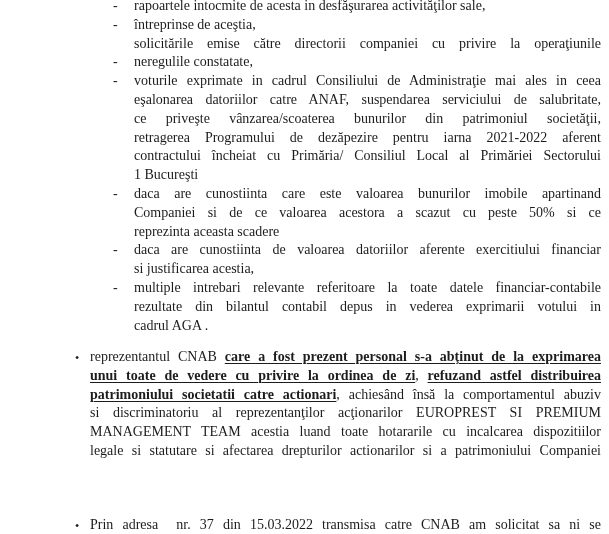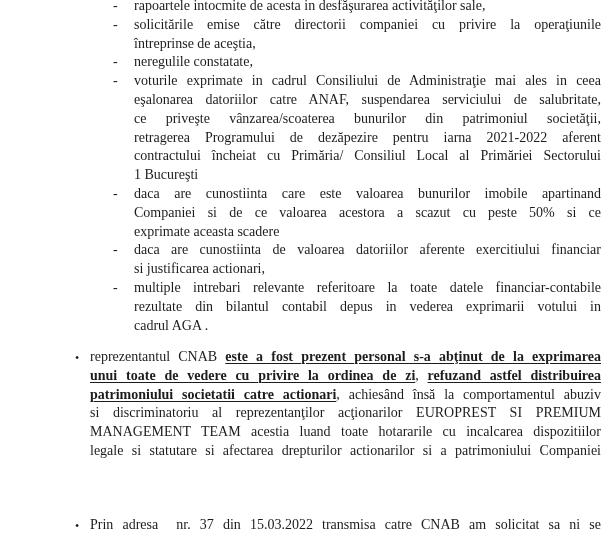--- a/index.html
+++ b/index.html
@@ -66,58 +66,58 @@
 <body>
 
 <div class="page">
   <div class="dash-section" id="dash-section">
       <div class="list-item">
         <span class="dash-mark">-</span>
         <div class="tl last"><span>rapoartele intocmite de acesta in desfăşurarea activităţilor sale,</span></div>
       </div>
       <div class="list-item">
         <span class="dash-mark">-</span>
+        <div class="tl last"><span>întreprinse de aceştia,</span></div>
         <div class="tl"><span>solicitările emise către directorii companiei cu privire la operaţiunile</span></div>
-        <div class="tl last"><span>întreprinse de aceştia,</span></div>
       </div>
       <div class="list-item">
         <span class="dash-mark">-</span>
         <div class="tl last"><span>neregulile constatate,</span></div>
       </div>
       <div class="list-item">
         <span class="dash-mark">-</span>
         <div class="tl"><span>voturile exprimate in cadrul Consiliului de Administraţie mai ales in ceea</span></div>
         <div class="tl"><span>eşalonarea datoriilor catre ANAF, suspendarea serviciului de salubritate,</span></div>
         <div class="tl"><span>ce priveşte vânzarea/scoaterea bunurilor din patrimoniul societăţii,</span></div>
         <div class="tl"><span>retragerea Programului de dezăpezire pentru iarna 2021-2022 aferent</span></div>
         <div class="tl"><span>contractului încheiat cu Primăria/ Consiliul Local al Primăriei Sectorului</span></div>
         <div class="tl last"><span>1 Bucureşti</span></div>
       </div>
       <div class="list-item">
         <span class="dash-mark">-</span>
         <div class="tl"><span>daca are cunostiinta care este valoarea bunurilor imobile apartinand</span></div>
         <div class="tl"><span>Companiei si de ce valoarea acestora a scazut cu peste 50% si ce</span></div>
-        <div class="tl last"><span>exprimate aceasta scadere</span></div>
+        <div class="tl last"><span>reprezinta aceasta scadere</span></div>
       </div>
       <div class="list-item">
         <span class="dash-mark">-</span>
         <div class="tl"><span>daca are cunostiinta de valoarea datoriilor aferente exercitiului financiar</span></div>
-        <div class="tl last"><span>si justificarea actionari,</span></div>
+        <div class="tl last"><span>si justificarea acestia,</span></div>
       </div>
       <div class="list-item">
         <span class="dash-mark">-</span>
         <div class="tl"><span>multiple intrebari relevante referitoare la toate datele financiar-contabile</span></div>
         <div class="tl"><span>rezultate din bilantul contabil depus in vederea exprimarii votului in</span></div>
         <div class="tl last"><span>cadrul AGA .</span></div>
       </div>
     </div>
   <div class="bullet-para p1" id="bullet-para-1">
       <div class="list-item">
         <span class="bullet-mark">•</span>
-        <div class="tl"><span>reprezentantul CNAB </span><span class="bu">este a fost prezent personal s-a abţinut de la exprimarea</span></div>
+        <div class="tl"><span>reprezentantul CNAB </span><span class="bu">care a fost prezent personal s-a abţinut de la exprimarea</span></div>
         <div class="tl"><span class="bu">unui toate de vedere cu privire la ordinea de zi</span><span>, </span><span class="bu">refuzand astfel distribuirea</span></div>
         <div class="tl"><span class="bu">patrimoniului societatii catre actionari</span><span>, achiesând însă la comportamentul abuziv</span></div>
         <div class="tl"><span>si discriminatoriu al reprezentanţilor acţionarilor EUROPREST SI PREMIUM</span></div>
         <div class="tl"><span>MANAGEMENT TEAM acestia luand toate hotararile cu incalcarea dispozitiilor</span></div>
         <div class="tl"><span>legale si statutare si afectarea drepturilor actionarilor si a patrimoniului Companiei</span></div>
       </div>
     </div>
   <div class="bullet-para p2" id="bullet-para-2">
       <div class="list-item">
         <span class="bullet-mark">•</span>

